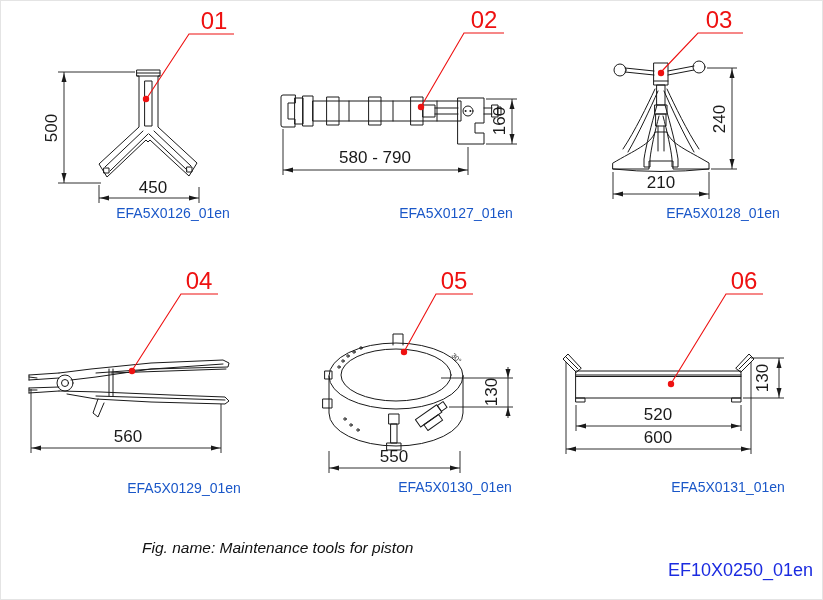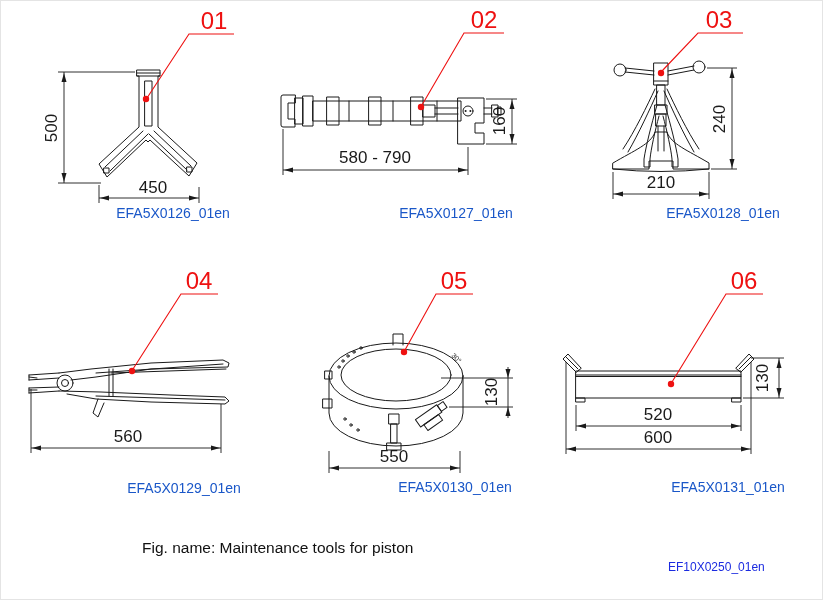--- a/index.html
+++ b/index.html
@@ -15,22 +15,22 @@
   .ar{fill:var(--ink);stroke:none;}
   
   .ld{fill:none;stroke:var(--red);stroke-width:1.1;}
   .dot{fill:var(--red);}
   text{font-family:"Liberation Sans",sans-serif;}
   .dt{font-size:17px;fill:var(--ink);}
   .mid{text-anchor:middle;}
   .co{font-size:24px;fill:var(--red);}
   .code{font-size:14px;fill:var(--blue-code);text-anchor:middle;}
   .tiny{font-size:7px;fill:var(--ink);}
-  .caption{position:absolute;left:141px;top:538px;font-size:15.5px;color:#111;}
-  .figcode{position:absolute;left:667px;top:559px;font-size:12px;color:var(--blue-fig);}
+  .caption{position:absolute;left:141px;top:538px;font-style:italic;font-size:15.5px;color:#111;}
+  .figcode{position:absolute;left:667px;top:559px;font-size:18px;color:var(--blue-fig);}
 </style>
 </head>
 <body>
 
 <div class="page">
 
   <div class="cell" style="left:30px;top:0;">
     <svg width="230" height="230" viewBox="0 0 230 230">
       <g class="d">
         <path d="M106,69 H129 V75 H127 V126 L166,162 L158,175 L119,139 L117,141 L115,139 L76,176 L68,163 L108,126 V75 H106 Z"></path>

